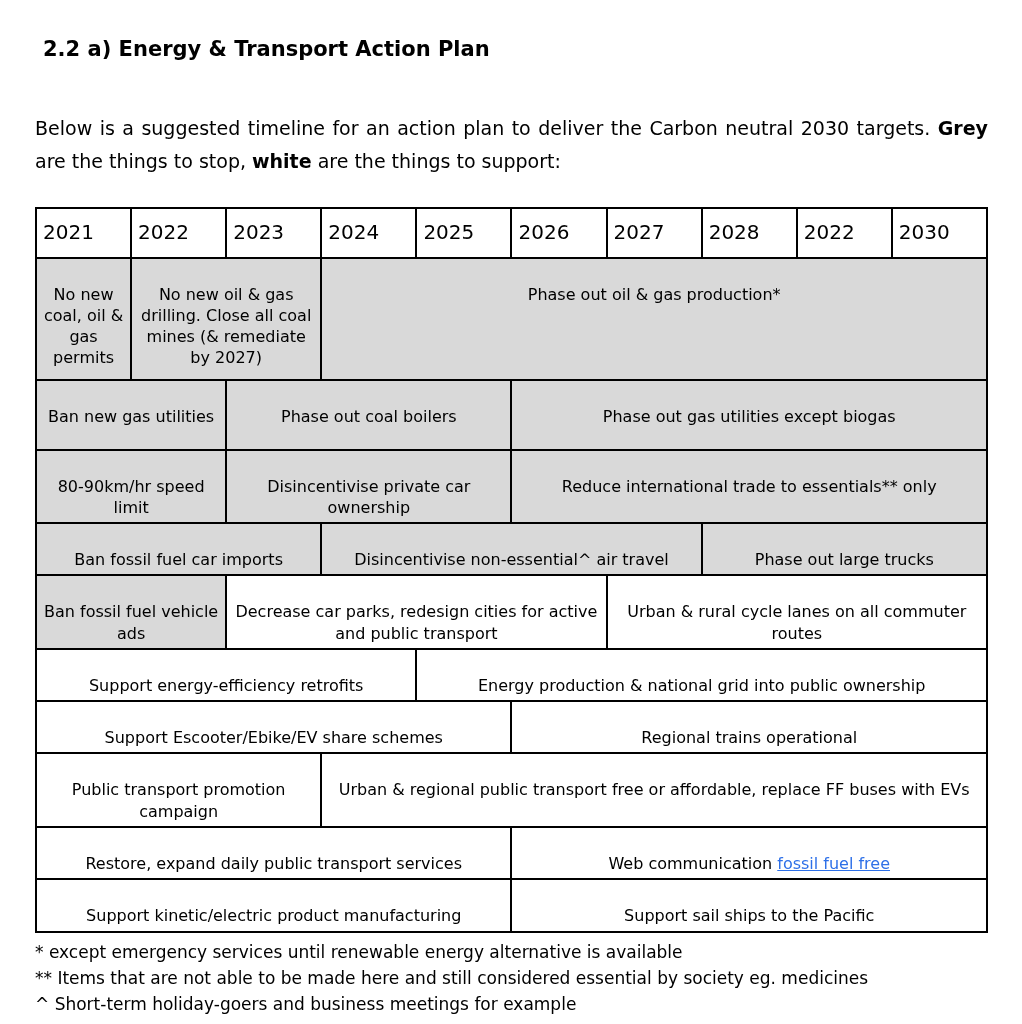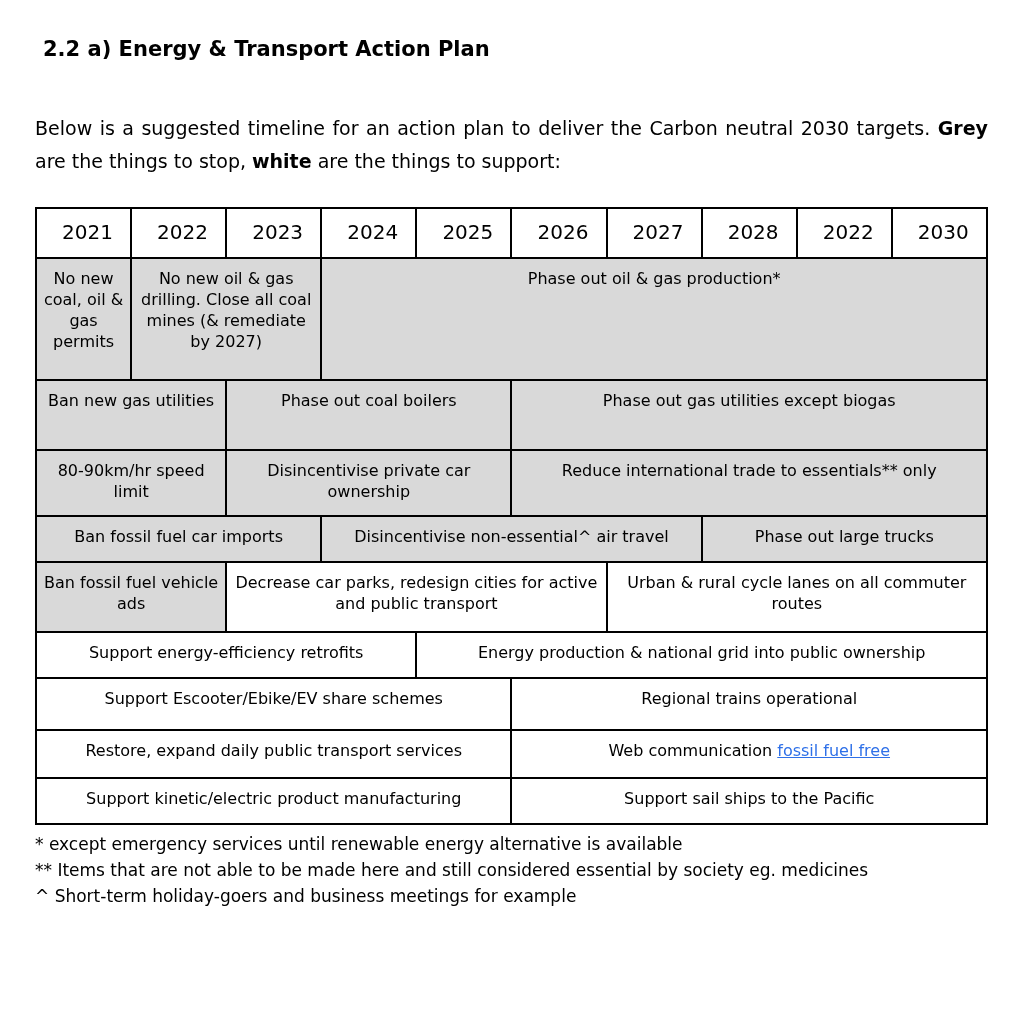--- a/index.html
+++ b/index.html
@@ -33,29 +33,29 @@
   table.plan {
     border-collapse: collapse;
     table-layout: fixed;
     width: 100%;
     margin-top: 29px;
   }
   table.plan td {
     border: 2px solid var(--ink);
     text-align: center;
     vertical-align: top;
-    padding: 9px 5px 4px 5px;
+    padding: 25px 5px 4px 5px;
     font-size: 16px;
     line-height: 1.33;
     overflow: hidden;
   }
   tr.head td {
     text-align: left;
     vertical-align: middle;
-    padding: 2px 4px 2px 25px;
+    padding: 2px 4px 2px 6px;
     font-size: 20px;
   }
   td.grey { background: var(--cell-grey); }
   a.cell-link {
     color: var(--link-blue);
     text-decoration: underline;
     cursor: pointer;
   }
   tr.h-head { height: 50px; }
   tr.h-r1  { height: 122px; }
@@ -134,20 +134,24 @@
       <td colspan="4">Urban &amp; rural cycle lanes on all commuter routes</td>
     </tr>
     <tr class="h-r7">
       <td colspan="4">Support energy-efficiency retrofits</td>
       <td colspan="6">Energy production &amp; national grid into public ownership</td>
     </tr>
     <tr class="h-r8">
       <td colspan="5">Support Escooter/Ebike/EV share schemes</td>
       <td colspan="5">Regional trains operational</td>
     </tr>
+    <tr class="h-r9">
+      <td colspan="3">Public transport promotion campaign</td>
+      <td colspan="7">Urban &amp; regional public transport free or affordable, replace FF buses with EVs</td>
+    </tr>
     <tr class="h-r10">
       <td colspan="5">Restore, expand daily public transport services</td>
       <td colspan="5"><span>Web communication </span><a class="cell-link">fossil fuel free</a></td>
     </tr>
     <tr class="h-r11">
       <td colspan="5">Support kinetic/electric product manufacturing</td>
       <td colspan="5">Support sail ships to the Pacific</td>
     </tr>
   </tbody>
 </table>

